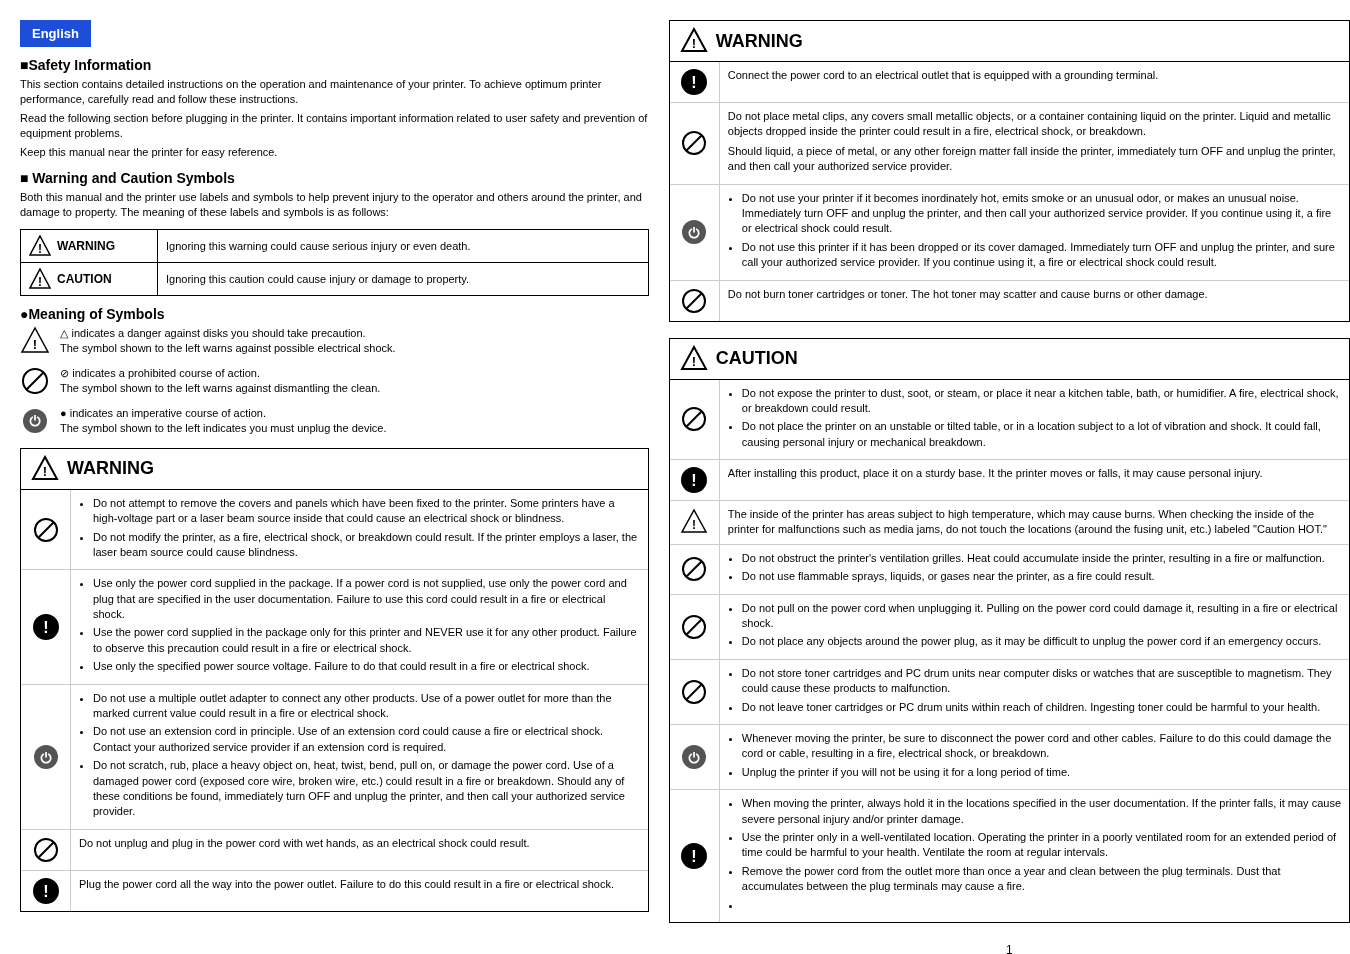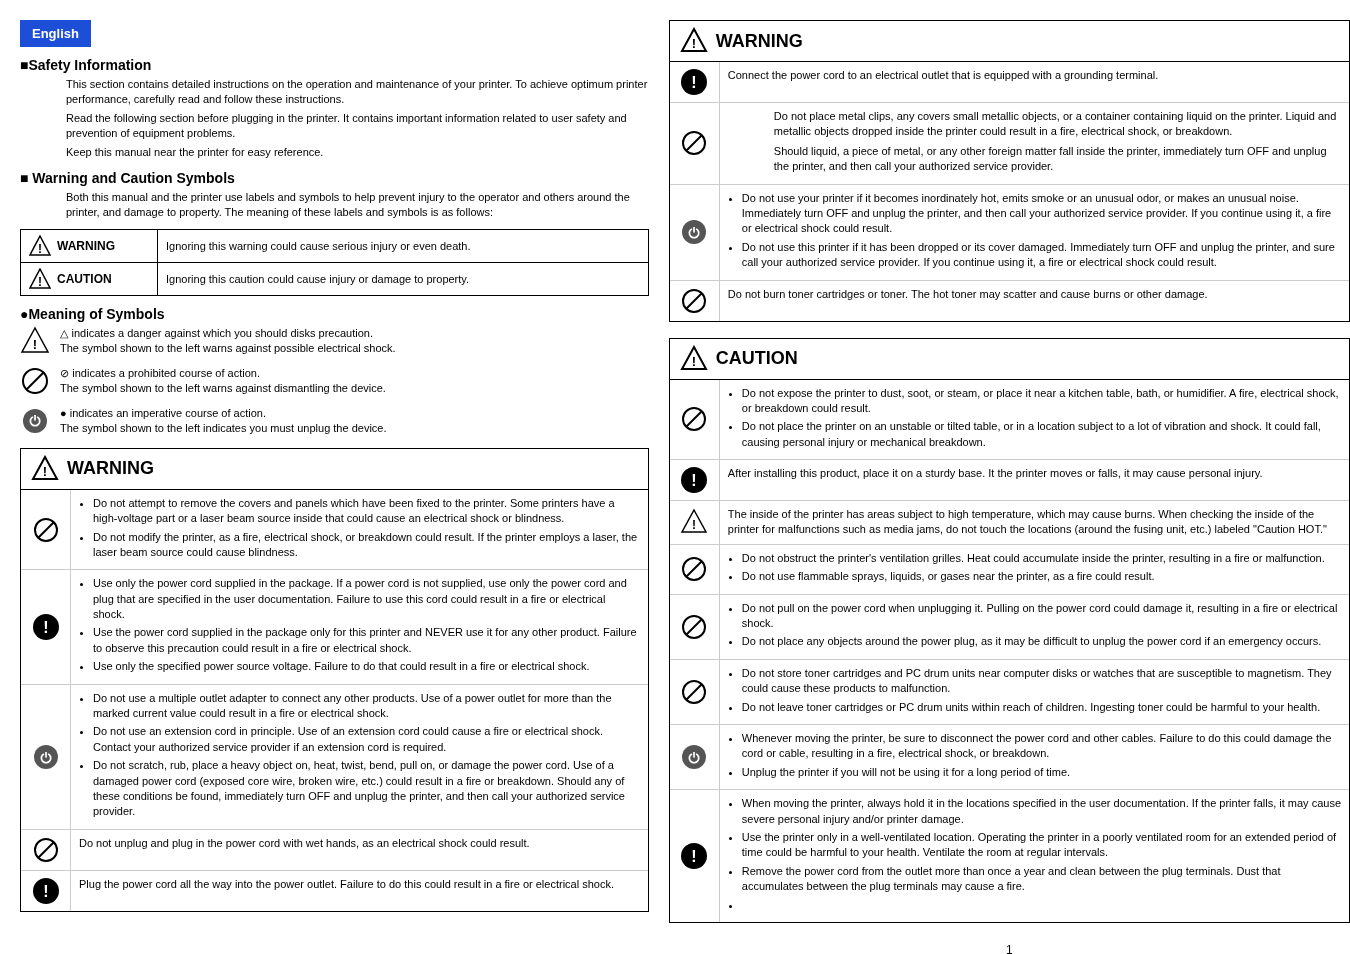--- a/index.html
+++ b/index.html
@@ -41,21 +41,20 @@
       font-weight: bold;
       font-size: 14px;
       margin-bottom: 4px;
     }
     .section-block {
       margin-bottom: 10px;
     }
     p {
       margin-bottom: 3px;
       line-height: 1.4;
-      margin-left: 46px;
     }
     .note {
       margin: 6px 0;
     }
     .note-label {
       font-style: italic;
       font-weight: bold;
     }
 
     
@@ -211,34 +210,34 @@
     <div class="meaning-section">
       <div class="section-title">●Meaning of Symbols</div>
       <div class="meaning-row">
         <div class="meaning-icon">
           <svg width="30" height="30" viewBox="0 0 30 30">
             <polygon points="15,2 28,26 2,26" fill="none" stroke="#000" stroke-width="1.5"></polygon>
             <text x="15" y="23" text-anchor="middle" font-size="13" font-weight="bold">!</text>
           </svg>
         </div>
         <div class="meaning-text">
-          <div>△ indicates a danger against which you should disks precaution.</div>
+          <div>△ indicates a danger against disks you should take precaution.</div>
           <div>The symbol shown to the left warns against possible electrical shock.</div>
         </div>
       </div>
       <div class="meaning-row">
         <div class="meaning-icon">
           <svg width="30" height="30" viewBox="0 0 30 30">
             <circle cx="15" cy="15" r="12" fill="none" stroke="#000" stroke-width="2"></circle>
             <line x1="6" y1="24" x2="24" y2="6" stroke="#000" stroke-width="2"></line>
           </svg>
         </div>
         <div class="meaning-text">
           <div>⊘ indicates a prohibited course of action.</div>
-          <div>The symbol shown to the left warns against dismantling the device.</div>
+          <div>The symbol shown to the left warns against dismantling the clean.</div>
         </div>
       </div>
       <div class="meaning-row">
         <div class="meaning-icon">
           <svg width="30" height="30" viewBox="0 0 30 30">
             <circle cx="15" cy="15" r="12" fill="#555"></circle>
             <text x="15" y="20" text-anchor="middle" font-size="14" fill="white" font-weight="bold">⏻</text>
           </svg>
         </div>
         <div class="meaning-text">

